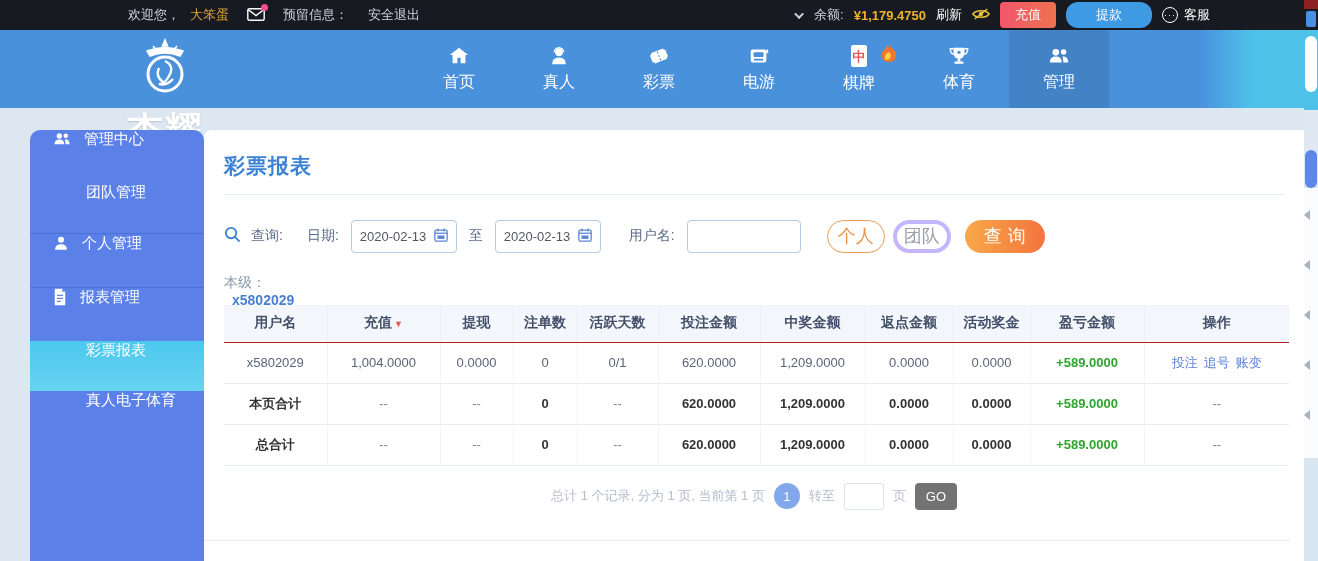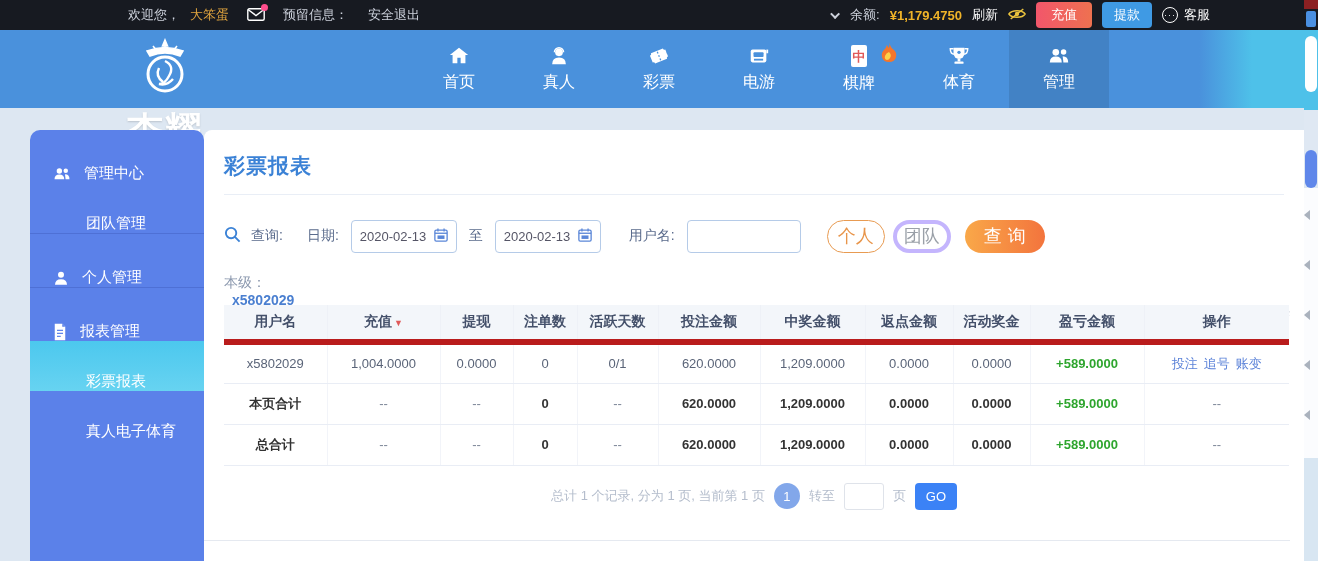--- a/index.html
+++ b/index.html
@@ -14,22 +14,22 @@
   .t-user { color:#e0a43e; }
   .mail-wrap { position:relative; width:18px; height:14px; margin:0 8px; }
   .mail-wrap svg { display:block; }
   .mail-dot { position:absolute; right:-3px; top:-4px; width:7px; height:7px;
     border-radius:50%; background:#ff4d8d; }
   .t-balance { color:#f0b429; font-weight:700; }
   .chev { display:inline-block; width:7px; height:7px; border-left:2px solid #cdd2dc;
     border-bottom:2px solid #cdd2dc; transform:rotate(-45deg) translateY(-2px); }
   .btn-red { background:linear-gradient(90deg,#f2566b,#ee7150); color:#fff;
     border:none; border-radius:4px; padding:4px 15px; font-size:13px; }
-  .btn-blue { background:#3f9ae4; color:#fff; border:none; border-radius:4px;
-    padding:4px 12px; font-size:13px; }
+  .btn-blue { background:#3f9ae4; color:#fff; border:none; border-radius:12px;
+    padding:4px 30px; font-size:13px; }
   .svc-ico { width:16px; height:16px; border:1.5px solid #fff; border-radius:50%;
     display:inline-flex; align-items:center; justify-content:center;
     font-size:9px; color:#fff; letter-spacing:1px; }
 
   
   .navbar { position:absolute; left:0; top:30px; width:1318px; height:78px;
     background:linear-gradient(90deg,#4a91dc 0%,#4a91dc 91%,#4ec1e9 95%,#4ec1e9 100%); }
   .brand { position:absolute; left:126px; top:8px; display:flex; align-items:center;
     gap:6px; color:#fff; }
   .brand-name { font-size:37px; font-weight:700; letter-spacing:2px;
@@ -38,21 +38,21 @@
   .nav-item { width:100px; height:78px; display:flex; flex-direction:column;
     align-items:center; justify-content:center; gap:5px; color:#fff;
     font-size:16px; cursor:pointer; position:relative; }
   .nav-item.active { background:rgba(0,0,0,.10); }
   .nav-item svg { display:block; }
   .hot-flame { position:absolute; top:12px; right:12px; }
 
   
   .sidebar { position:absolute; left:30px; top:130px; width:174px; height:431px;
     background:#5b81e9; border-radius:10px 10px 0 0; color:#fff; font-size:15px; }
-  .sb-item { display:flex; align-items:flex-end; gap:12px; padding:0 0 0 22px;
+  .sb-item { display:flex; align-items:flex-start; gap:12px; padding:0 0 0 22px;
     cursor:pointer; }
   .sb-head { height:53px; }
   .sb-sub  { height:50px; padding-left:56px; }
   .sb-div { height:1px; background:rgba(20,40,120,.18); margin:0; }
   .sb-active { background:linear-gradient(180deg,#4cc8ee,#67d3f1); }
 
   
   .card { position:absolute; left:204px; top:130px; width:1100px; height:431px;
     background:#fff; border-radius:8px 0 0 0; }
   .page-title { position:absolute; left:20px; top:22px; font-size:21px;
@@ -75,41 +75,41 @@
     padding-left:6px; background:linear-gradient(90deg,#f9a849,#f3743d); margin-left:14px; }
 
   .level-row { position:absolute; left:20px; top:144px; width:1066px; font-size:14px;
     color:#8a97ad; display:flex;flex-direction:column; }
   .level-val { color:#4a7fd0; font-weight:700; margin-left:8px; }
   .note { margin-left:auto; font-size:12px; color:#9aa5b8; align-self:flex-end; }
 
   table.report { position:absolute; left:20px; top:175px; width:1065px;
     border-collapse:collapse; table-layout:fixed; }
   .report th { height:37px; background:#f3f6fa; font-size:14px; color:#44506a;
-    font-weight:700; border-bottom:6px solid #b91c1c; border-right:1px solid #eef1f7; }
+    font-weight:700; border-bottom:1px solid #b91c1c; border-right:1px solid #eef1f7; }
   .report th:last-child, .report td:last-child { border-right:none; }
   .report td { height:41px; text-align:center; font-size:13px; color:#5a6478;
     border-bottom:1px solid #e9edf5; border-right:1px solid #f2f4f9; background:#fff; }
   .th-red { color:#e05a5a; }
   .sort-ico { font-size:9px; color:#e05a5a; margin-left:2px; }
   .row-bold td { font-weight:700; color:#333; }
   td.profit { color:#2ea52e; font-weight:700; }
   td.dash { color:#7d8798; }
   .row-bold td.dash { font-weight:400; }
   .op-link { color:#5b82d8; cursor:pointer; margin:0 3px; text-decoration:none; }
 
   .pager { position:absolute; left:0; top:352px; width:1100px; height:28px;
     display:flex; align-items:center; justify-content:center; gap:9px;
     font-size:13px; color:#b4bdcc; }
   .pg-circle { width:26px; height:26px; border-radius:50%; background:#82a7ea;
     color:#fff; display:flex; align-items:center; justify-content:center;
     font-size:13px; cursor:pointer; }
   .pg-input { width:40px; height:27px; border:1px solid #dfe3ea; border-radius:3px;
     background:#fff; }
-  .pg-go { width:42px; height:27px; border:none; border-radius:4px; background:#3b82f6;
+  .pg-go { width:42px; height:27px; border:none; border-radius:4px; background:#737373;
     color:#fff; font-size:13px; cursor:pointer; }
   .bottom-div { position:absolute; left:0; top:410px; width:1086px; height:1px;
     background:#e5e9f0; }
 
   
   .rstrip { position:absolute; left:1304px; top:0; width:14px; height:561px; }
   .rs-red { position:absolute; top:0; left:0; width:14px; height:9px; background:#8c2022; }
   .rs-dark { position:absolute; top:9px; left:0; width:14px; height:21px; background:#171a21; }
   .rs-badge { position:absolute; top:11px; left:2px; width:10px; height:16px;
     background:#4a90e2; border-radius:2px; }

